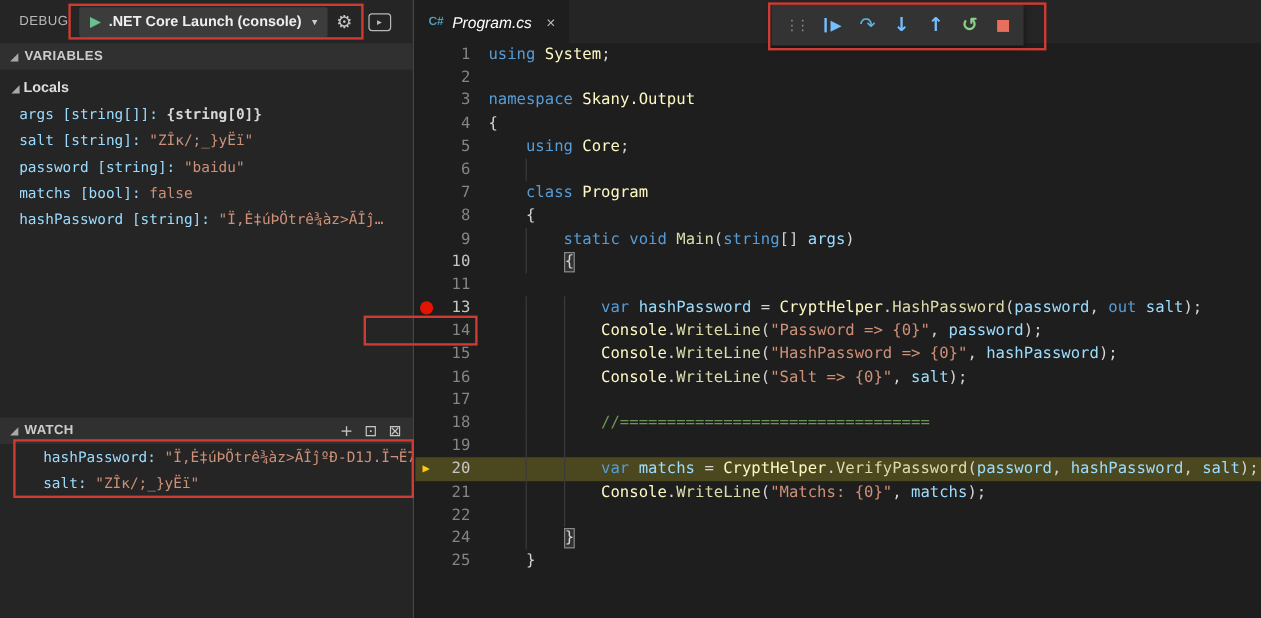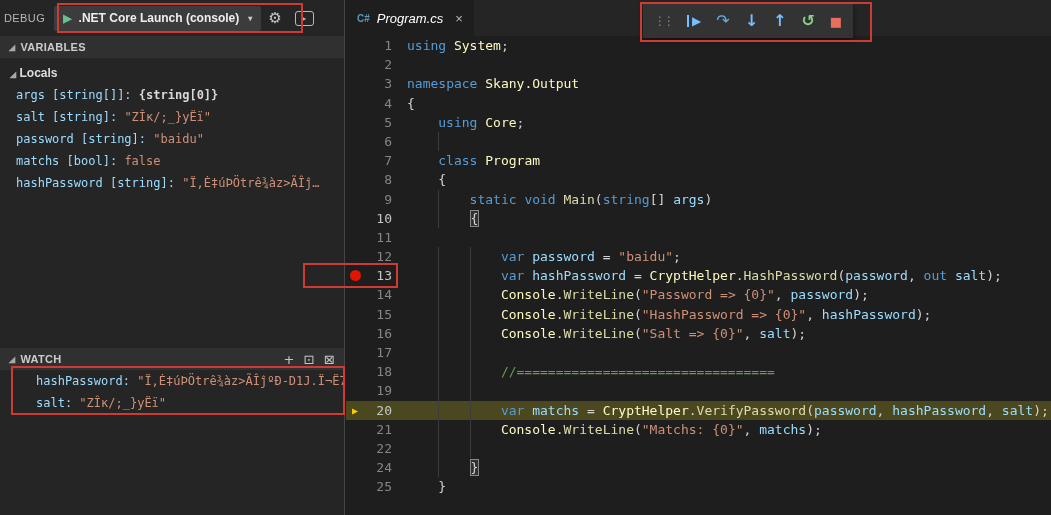--- a/index.html
+++ b/index.html
@@ -1,21 +1,21 @@
 <!DOCTYPE html>
 <html><head>
 <meta charset="utf-8">
 <style>
   *{box-sizing:border-box;margin:0;padding:0}
   body{background:#1e1e1e;font-family:"Liberation Sans",sans-serif}
   .app{position:relative;width:1051px;height:515px;overflow:hidden;background:#1e1e1e;color:#ccc}
 
   
   .sidebar{position:absolute;left:0;top:0;width:345px;height:100%;background:#252526;border-right:1px solid #464647}
-  .side-top{height:36px;display:flex;align-items:center;padding:0 4px;gap:7px}
+  .side-top{height:36px;display:flex;align-items:center;padding:0 16px;gap:7px}
   .debug-label{font-size:11px;color:#b8b8b8;margin-right:2px;letter-spacing:.4px}
   .picker{display:flex;align-items:center;gap:7px;background:#3c3c3c;height:25px;padding:0 9px;border-radius:2px;color:#eeeeee;font-size:12px;font-weight:bold;cursor:pointer}
   .play{color:#69c28e;font-size:11px}
   .caret{font-size:8px;color:#cccccc;margin-left:2px}
   .gear{font-size:15px;color:#c5c5c5;cursor:pointer}
   .console-ic{width:19px;height:15px;border:1px solid #b9b9b9;border-radius:3px;display:flex;align-items:center;justify-content:center;font-size:8px;color:#b9b9b9;margin-left:6px}
   .sec-h{height:22px;display:flex;align-items:center;background:#303031;font-size:11px;font-weight:bold;color:#cccccc;padding:0 9px;gap:5px;letter-spacing:.3px}
   .tw{font-size:8px;color:#a8a8a8}
   .vlist{height:290px;padding-top:4px;overflow:hidden}
   .vrow{height:22px;line-height:22px;font-family:"DejaVu Sans Mono","Liberation Mono",monospace;font-size:12px;white-space:nowrap;overflow:hidden;cursor:pointer}
@@ -150,21 +150,20 @@
         <div class="ln"><span class="glyph"></span><span class="num">2</span><span class="gsp"></span><span class="txt"></span></div>
         <div class="ln"><span class="glyph"></span><span class="num">3</span><span class="gsp"></span><span class="txt"><span class="tk-kw">namespace</span><span class="tk-pl"> </span><span class="tk-cls">Skany.Output</span></span></div>
         <div class="ln"><span class="glyph"></span><span class="num">4</span><span class="gsp"></span><span class="txt"><span class="tk-pl">{</span></span></div>
         <div class="ln"><span class="glyph"></span><span class="num">5</span><span class="gsp"></span><span class="txt"><span class="ind"></span><span class="tk-kw">using</span><span class="tk-pl"> </span><span class="tk-cls">Core</span><span class="tk-pl">;</span></span></div>
         <div class="ln"><span class="glyph"></span><span class="num">6</span><span class="gsp"></span><span class="txt"><span class="ind"></span><span class="ind g"></span></span></div>
         <div class="ln"><span class="glyph"></span><span class="num">7</span><span class="gsp"></span><span class="txt"><span class="ind"></span><span class="tk-kw">class</span><span class="tk-pl"> </span><span class="tk-cls">Program</span></span></div>
         <div class="ln"><span class="glyph"></span><span class="num">8</span><span class="gsp"></span><span class="txt"><span class="ind"></span><span class="tk-pl">{</span></span></div>
         <div class="ln"><span class="glyph"></span><span class="num">9</span><span class="gsp"></span><span class="txt"><span class="ind"></span><span class="ind g"></span><span class="tk-kw">static</span><span class="tk-pl"> </span><span class="tk-kw">void</span><span class="tk-pl"> </span><span class="tk-fn">Main</span><span class="tk-pl">(</span><span class="tk-kw">string</span><span class="tk-pl">[] </span><span class="tk-vr">args</span><span class="tk-pl">)</span></span></div>
         <div class="ln"><span class="glyph"></span><span class="num bright">10</span><span class="gsp"></span><span class="txt"><span class="ind"></span><span class="ind g"></span><span class="tk-brace">{</span></span></div>
         <div class="ln"><span class="glyph"></span><span class="num">11</span><span class="gsp"></span></div>
-        <div class="ln"><span class="glyph"></span><span class="num">12</span><span class="gsp"></span><span class="txt"><span class="ind"></span><span class="ind g"></span><span class="ind g"></span><span class="tk-kw">var</span><span class="tk-pl"> </span><span class="tk-vr">password</span><span class="tk-pl"> = </span><span class="tk-str">"baidu"</span><span class="tk-pl">;</span></span></div>
         <div class="ln"><span class="glyph"><span class="bp"></span></span><span class="num bright">13</span><span class="gsp"></span><span class="txt"><span class="ind"></span><span class="ind g"></span><span class="ind g"></span><span class="tk-kw">var</span><span class="tk-pl"> </span><span class="tk-vr">hashPassword</span><span class="tk-pl"> = </span><span class="tk-cls">CryptHelper</span><span class="tk-pl">.</span><span class="tk-fn">HashPassword</span><span class="tk-pl">(</span><span class="tk-vr">password</span><span class="tk-pl">, </span><span class="tk-kw">out</span><span class="tk-pl"> </span><span class="tk-vr">salt</span><span class="tk-pl">);</span></span></div>
         <div class="ln"><span class="glyph"></span><span class="num">14</span><span class="gsp"></span><span class="txt"><span class="ind"></span><span class="ind g"></span><span class="ind g"></span><span class="tk-cls">Console</span><span class="tk-pl">.</span><span class="tk-fn">WriteLine</span><span class="tk-pl">(</span><span class="tk-str">"Password =&gt; {0}"</span><span class="tk-pl">, </span><span class="tk-vr">password</span><span class="tk-pl">);</span></span></div>
         <div class="ln"><span class="glyph"></span><span class="num">15</span><span class="gsp"></span><span class="txt"><span class="ind"></span><span class="ind g"></span><span class="ind g"></span><span class="tk-cls">Console</span><span class="tk-pl">.</span><span class="tk-fn">WriteLine</span><span class="tk-pl">(</span><span class="tk-str">"HashPassword =&gt; {0}"</span><span class="tk-pl">, </span><span class="tk-vr">hashPassword</span><span class="tk-pl">);</span></span></div>
         <div class="ln"><span class="glyph"></span><span class="num">16</span><span class="gsp"></span><span class="txt"><span class="ind"></span><span class="ind g"></span><span class="ind g"></span><span class="tk-cls">Console</span><span class="tk-pl">.</span><span class="tk-fn">WriteLine</span><span class="tk-pl">(</span><span class="tk-str">"Salt =&gt; {0}"</span><span class="tk-pl">, </span><span class="tk-vr">salt</span><span class="tk-pl">);</span></span></div>
         <div class="ln"><span class="glyph"></span><span class="num">17</span><span class="gsp"></span><span class="txt"><span class="ind"></span><span class="ind g"></span><span class="ind g"></span></span></div>
         <div class="ln"><span class="glyph"></span><span class="num">18</span><span class="gsp"></span><span class="txt"><span class="ind"></span><span class="ind g"></span><span class="ind g"></span><span class="tk-cmt">//=================================</span></span></div>
         <div class="ln"><span class="glyph"></span><span class="num">19</span><span class="gsp"></span><span class="txt"><span class="ind"></span><span class="ind g"></span><span class="ind g"></span></span></div>
         <div class="ln current"><span class="glyph"><span class="arrow">▶</span></span><span class="num bright">20</span><span class="gsp"></span><span class="txt"><span class="ind"></span><span class="ind g"></span><span class="ind g"></span><span class="tk-kw">var</span><span class="tk-pl"> </span><span class="tk-vr">matchs</span><span class="tk-pl"> = </span><span class="tk-cls">CryptHelper</span><span class="tk-pl">.</span><span class="tk-fn">VerifyPassword</span><span class="tk-pl">(</span><span class="tk-vr">password</span><span class="tk-pl">, </span><span class="tk-vr">hashPassword</span><span class="tk-pl">, </span><span class="tk-vr">salt</span><span class="tk-pl">);</span></span></div>
         <div class="ln"><span class="glyph"></span><span class="num">21</span><span class="gsp"></span><span class="txt"><span class="ind"></span><span class="ind g"></span><span class="ind g"></span><span class="tk-cls">Console</span><span class="tk-pl">.</span><span class="tk-fn">WriteLine</span><span class="tk-pl">(</span><span class="tk-str">"Matchs: {0}"</span><span class="tk-pl">, </span><span class="tk-vr">matchs</span><span class="tk-pl">);</span></span></div>
         <div class="ln"><span class="glyph"></span><span class="num">22</span><span class="gsp"></span><span class="txt"><span class="ind"></span><span class="ind g"></span><span class="ind g"></span></span></div>

